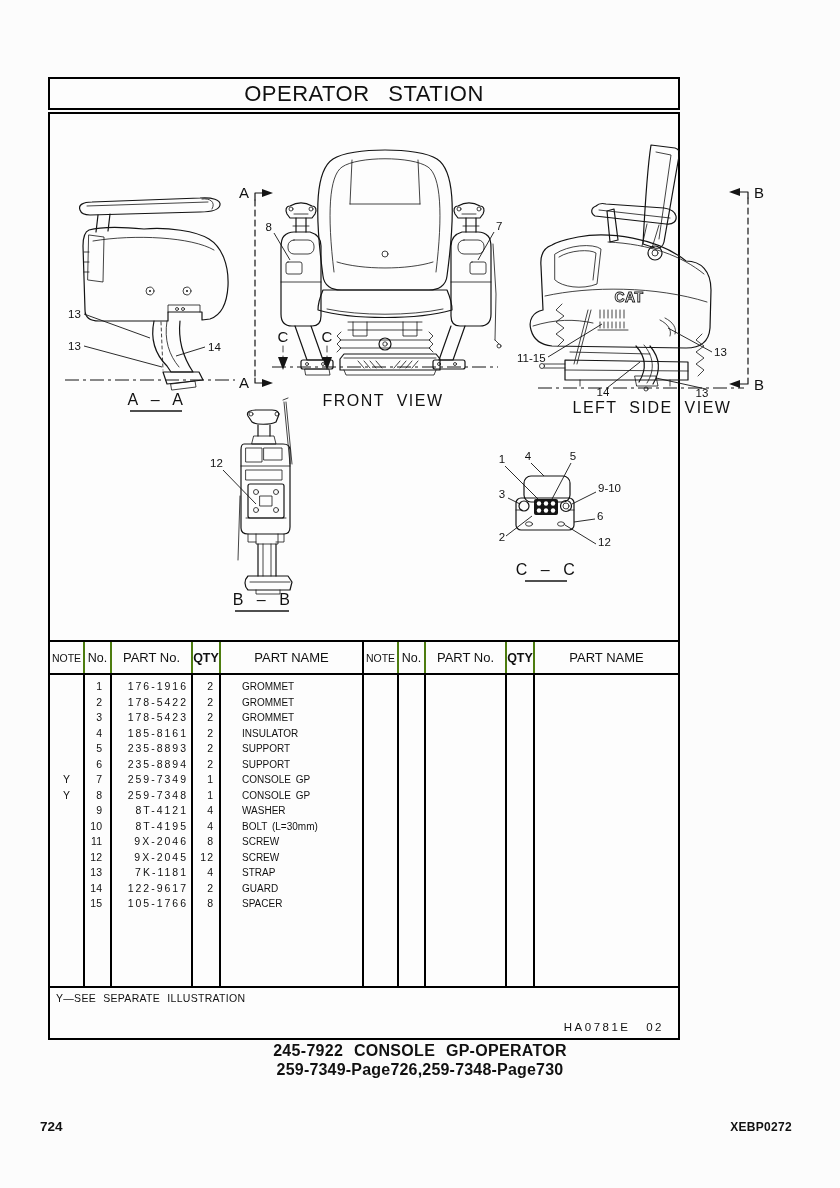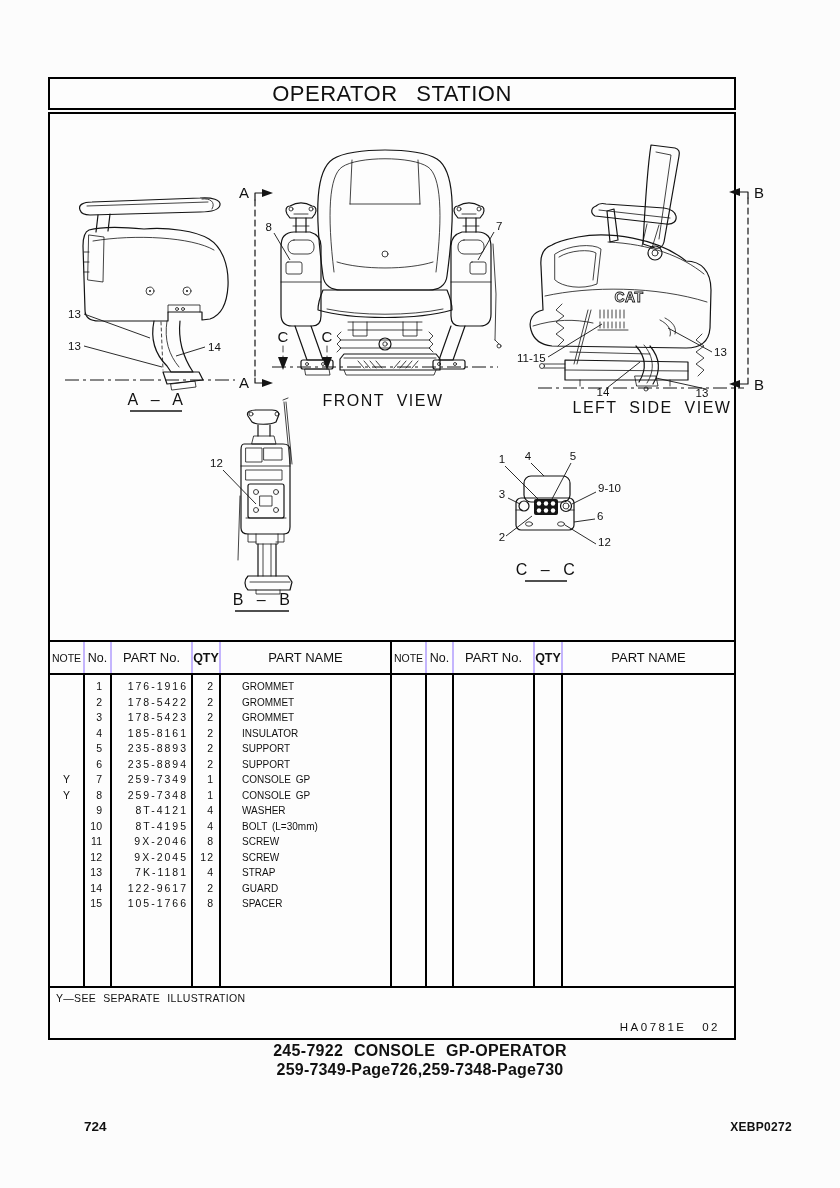--- a/index.html
+++ b/index.html
@@ -1,31 +1,31 @@
 <!DOCTYPE html>
 <html><head>
 <meta charset="utf-8">
 <style>
   html,body{margin:0;padding:0;background:#fcfcfc;}
   .page{position:relative;width:840px;height:1188px;background:#fcfcfc;
         font-family:"Liberation Sans",sans-serif;color:#111;overflow:hidden;}
-  .frame{position:absolute;left:48px;top:77px;width:688px;}
+  .frame{position:absolute;left:48px;top:77px;width:632px;}
   .title-box{box-sizing:border-box;border:2.5px solid #000;height:33px;
         display:flex;align-items:center;justify-content:center;background:#fdfdfd;}
   .title-box span{font-size:22px;letter-spacing:.5px;word-spacing:12px;}
   .content-box{box-sizing:border-box;border:2.5px solid #000;margin-top:2px;height:928px;
         display:flex;flex-direction:column;background:#fdfdfd;}
   .drawing-area{height:526px;position:relative;}
   
   .parts-table{height:348px;box-sizing:border-box;border-top:2px solid #000;border-bottom:2px solid #000;
         display:flex;}
   .half{width:50%;display:flex;flex-direction:column;box-sizing:border-box;}
   .half.left{border-right:2px solid #000;}
   .thead{display:flex;height:33px;box-sizing:border-box;border-bottom:2px solid #000;}
-  .th{box-sizing:border-box;border-right:2px solid #c4b5fd;display:flex;align-items:center;
+  .th{box-sizing:border-box;border-right:2px solid #4d7c0f;display:flex;align-items:center;
       justify-content:center;font-size:13px;white-space:nowrap;}
   .th.note{width:35px;font-size:10.5px;}
   .th.no{width:27px;font-size:12.5px;}
   .th.partno{width:81px;}
   .th.qty{width:28px;font-size:12.5px;font-weight:bold;}
   .th.name{flex:1;border-right:none;}
   .tbody{flex:1;display:flex;}
   .tcol{box-sizing:border-box;border-right:2px solid #000;padding-top:4px;overflow:hidden;}
   .tcol.note{width:35px;}
   .tcol.no{width:27px;}
@@ -39,21 +39,21 @@
   .cell.qty{text-align:right;padding-right:5px;letter-spacing:1px;}
   .cell.name{text-align:left;padding-left:21px;font-size:10px;word-spacing:2px;}
   
   .footnote-area{flex:1;position:relative;padding-left:8px;}
   .footnote{position:absolute;left:6px;top:4px;font-size:10.5px;word-spacing:4px;letter-spacing:.3px;}
   .drawing-ref{position:absolute;right:14px;bottom:5px;font-size:11.5px;letter-spacing:2.5px;word-spacing:10px;}
   
   .caption{position:absolute;left:0;width:840px;top:1042px;text-align:center;}
   .caption-title{font-size:16px;font-weight:bold;letter-spacing:.3px;word-spacing:6px;}
   .caption-sub{font-size:16px;font-weight:bold;margin-top:1px;letter-spacing:.2px;}
-  .page-number{position:absolute;left:40px;top:1119px;font-size:13.5px;font-weight:bold;margin-left:44px;}
+  .page-number{position:absolute;left:40px;top:1119px;font-size:13.5px;font-weight:bold;}
   .doc-code{position:absolute;right:48px;top:1120px;font-size:12px;font-weight:bold;letter-spacing:.3px;}
   
   .ln{fill:none;stroke:#141414;stroke-width:1.2;stroke-linejoin:round;stroke-linecap:round;}
   .ln2{fill:none;stroke:#141414;stroke-width:.8;stroke-linejoin:round;stroke-linecap:round;}
   .dash{stroke-dasharray:6 4;}
   .dash2{stroke-dasharray:3 3;}
   .gnd{fill:none;stroke:#141414;stroke-width:1;stroke-dasharray:14 4 3 4;}
   .ld{fill:none;stroke:#141414;stroke-width:.9;}
   .arr{fill:#141414;stroke:none;}
   text.lbl{font:11.5px "Liberation Sans",sans-serif;fill:#111;}

